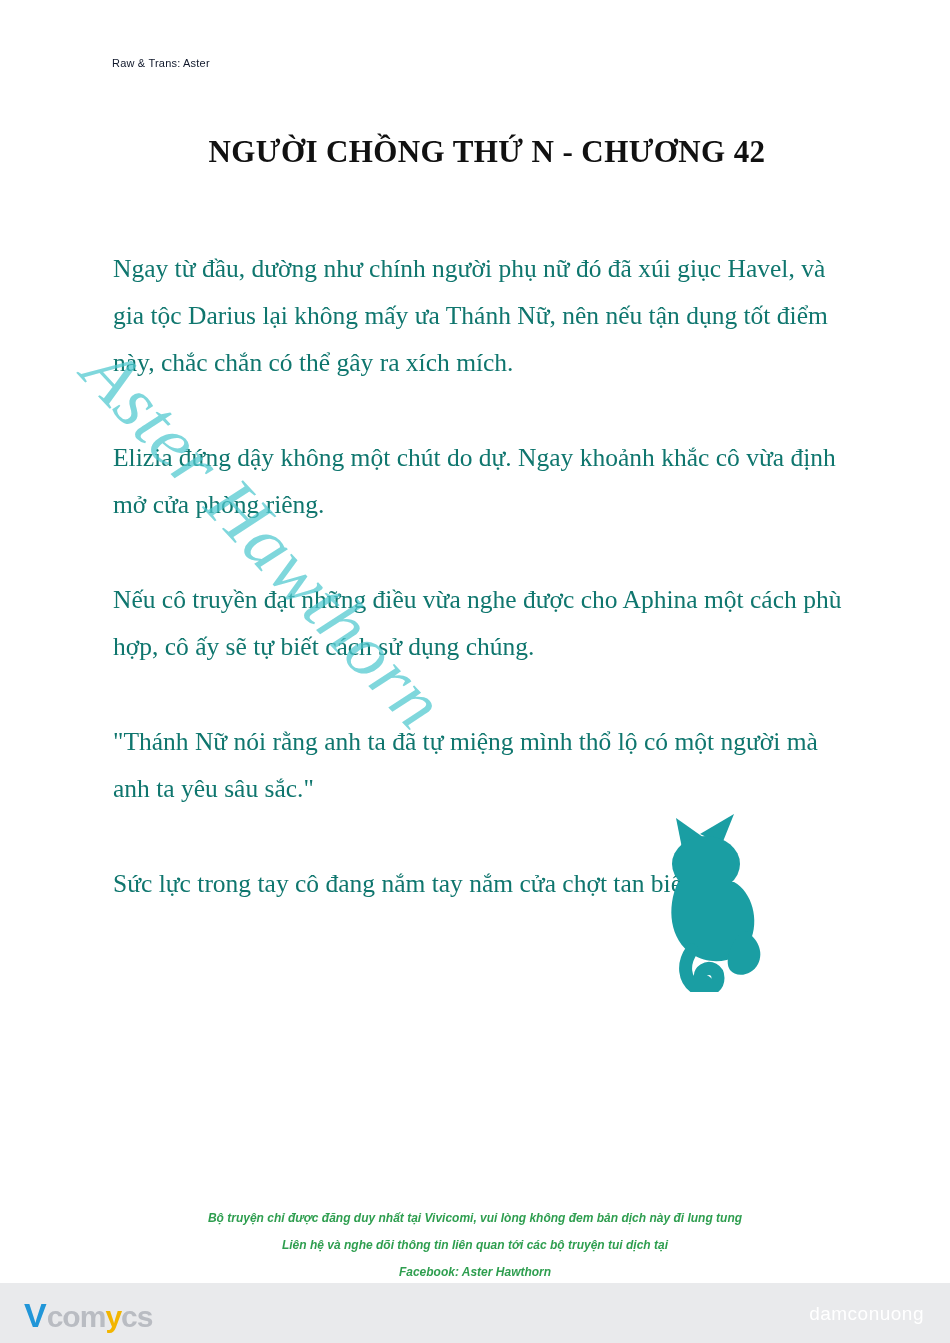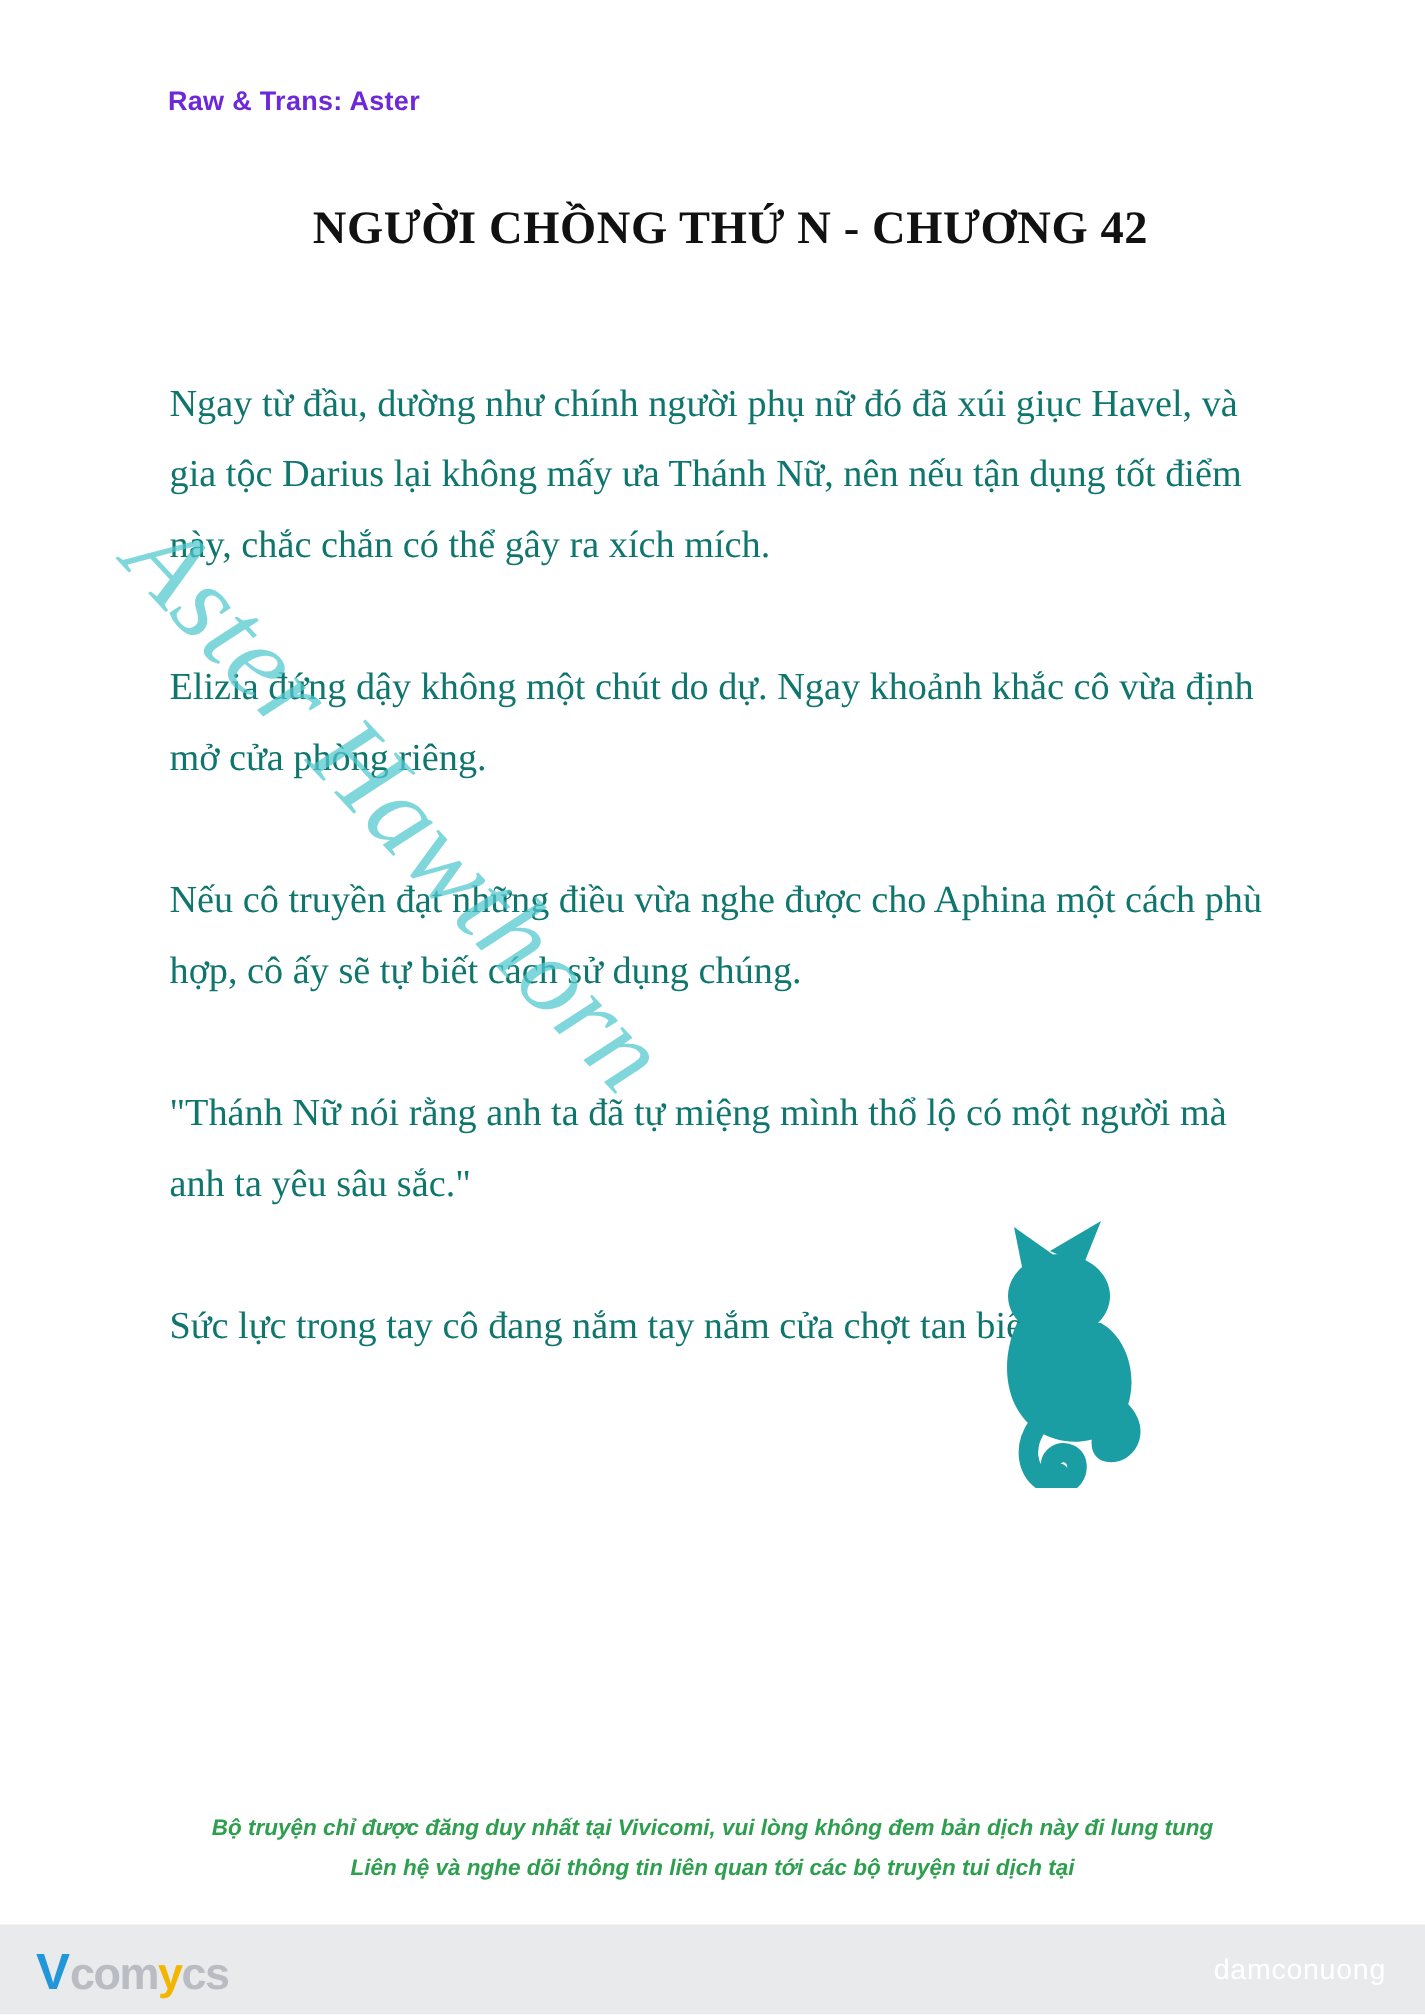--- a/index.html
+++ b/index.html
@@ -21,23 +21,23 @@
     background: #ffffff;
     overflow: hidden;
   }
 
   
   .credit {
     position: absolute;
     left: 112px;
     top: 57px;
     font-family: "Liberation Sans", sans-serif;
-    font-size: 18px;
-    font-weight: 700;
-    color: #6d28d9;
+    font-size: 11px;
+    font-weight: 400;
+    color: #0f172a;
     letter-spacing: 0.2px;
   }
 
   
   .title {
     position: absolute;
     left: 0;
     right: 0;
     top: 113px;
     text-align: center;
@@ -97,21 +97,21 @@
   
   .footer-notes {
     position: absolute;
     left: 0;
     right: 0;
     top: 1205px;
     text-align: center;
     font-family: "Liberation Sans", sans-serif;
     font-style: italic;
     font-weight: 700;
-    font-size: 15px;
+    font-size: 12px;
     color: #2e9e4f;
     line-height: 27px;
   }
 
   
   .bottom-bar {
     position: absolute;
     left: 0;
     bottom: 0;
     width: 950px;
@@ -180,20 +180,21 @@
         <path d="M96 118 C110 126 116 140 110 152 C104 164 88 166 82 158 C76 150 82 130 96 118 Z"></path>
 
         <path d="M44 138 C34 152 36 168 48 176 C58 182 70 176 70 166 C70 158 62 154 56 158 C50 162 52 170 58 170" fill="none" stroke="#1a9ea3" stroke-width="13" stroke-linecap="round"></path>
       </g>
     </svg>
   </div>
 
   <div class="footer-notes">
     <div>Bộ truyện chỉ được đăng duy nhất tại Vivicomi, vui lòng không đem bản dịch này đi lung tung</div>
     <div>Liên hệ và nghe dõi thông tin liên quan tới các bộ truyện tui dịch tại</div>
+    <div>Facebook: Aster Hawthorn</div>
   </div>
 
   <div class="bottom-bar">
     <div class="brand-left">
       <span class="v">V</span>
         <span>com</span>
         <span class="y">y</span>
         <span>cs</span>
     </div>
     <div class="brand-right">damconuong</div>

